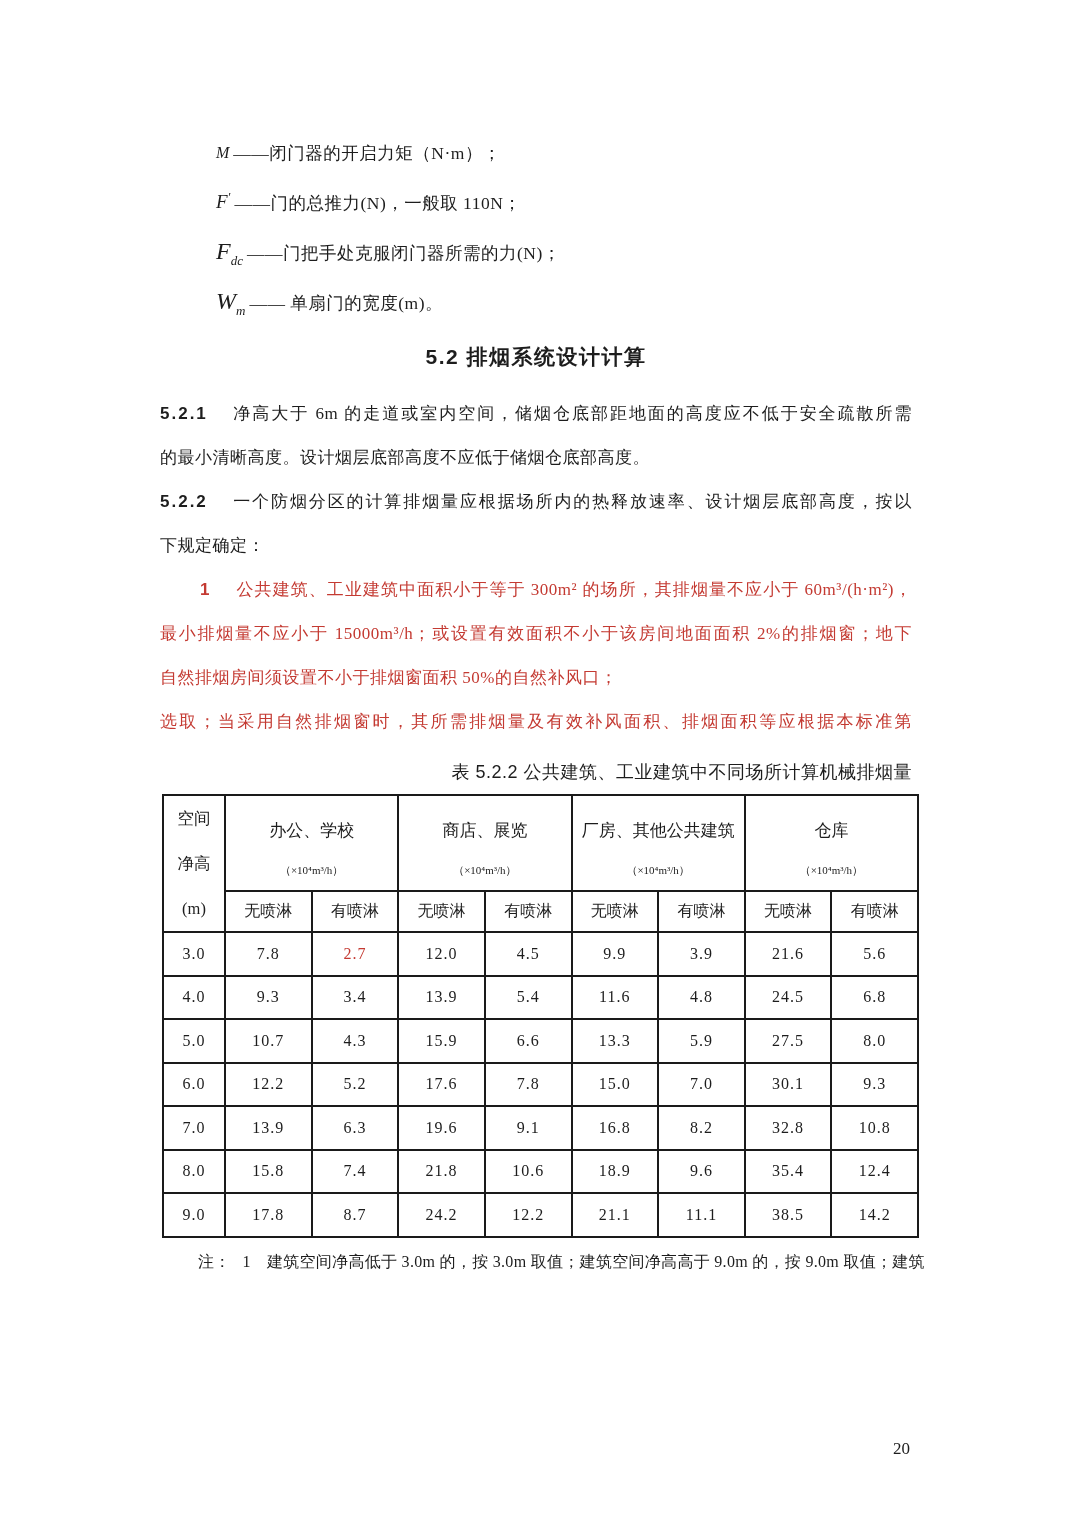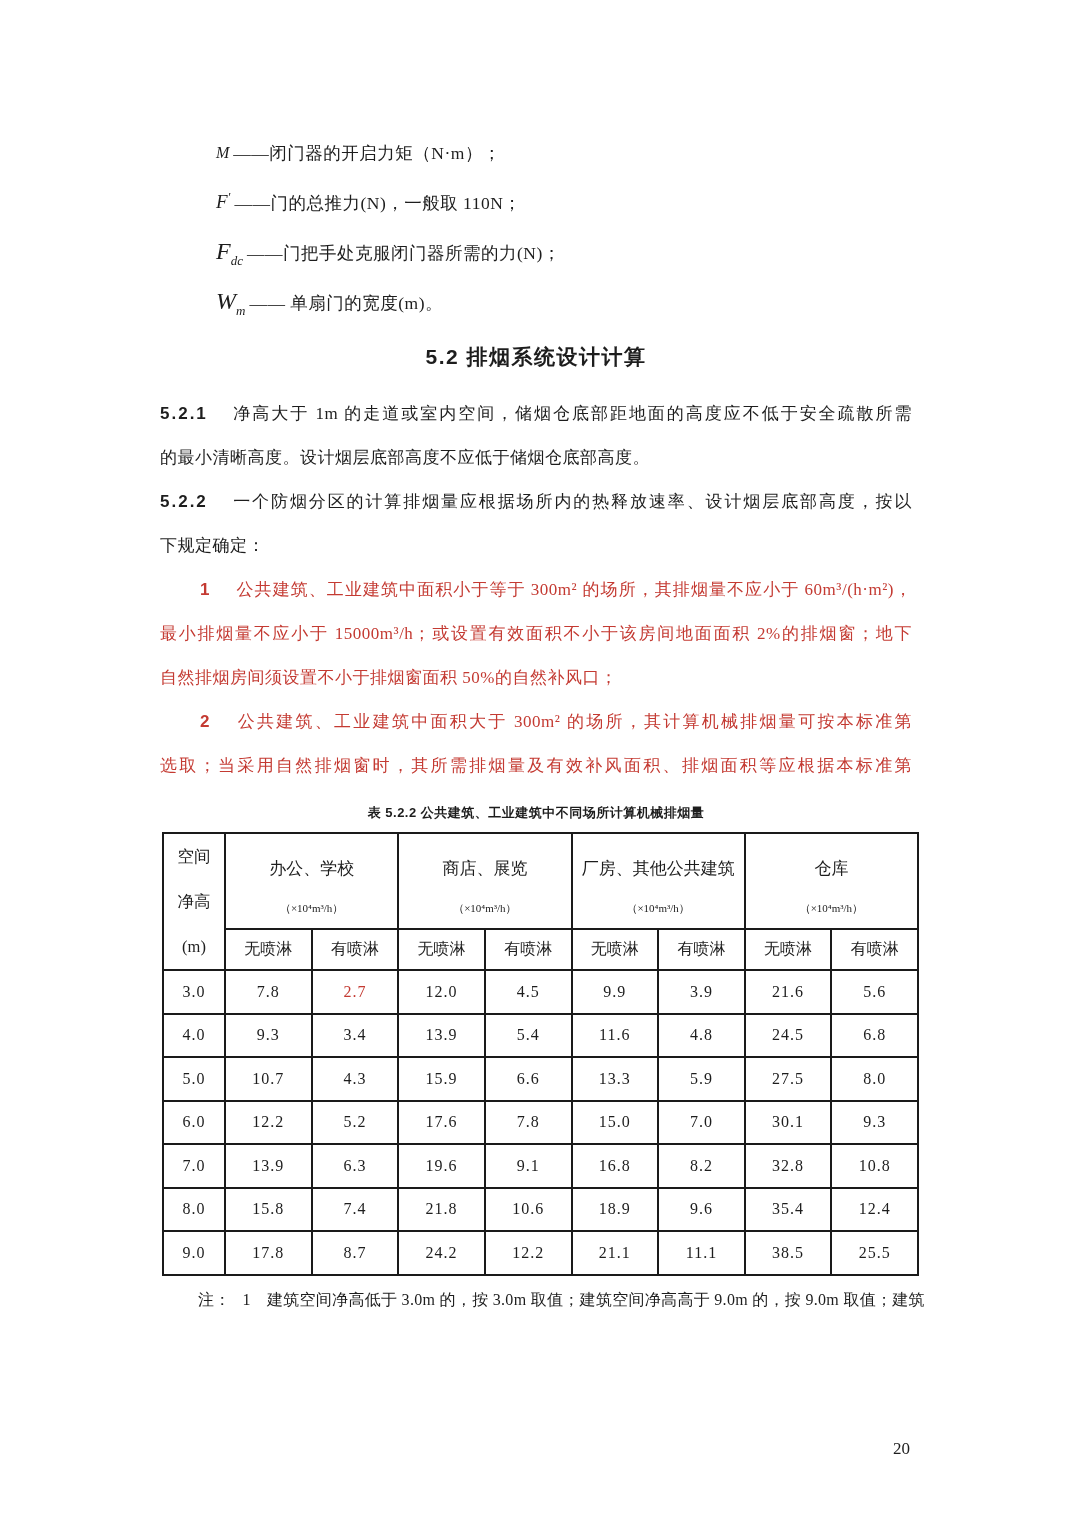--- a/index.html
+++ b/index.html
@@ -58,24 +58,24 @@
   .red-block .line { color: var(--red, #c43a32); }
   .item-num {
     font-family: "Liberation Sans", sans-serif;
     font-weight: bold;
     margin-left: 40px;
     margin-right: 26px;
   }
 
   
   .table-caption {
-    text-align: center;
-    font-family: "Liberation Sans", sans-serif;
-    font-weight: bold;
-    font-size: 13px;
+    text-align: right;
+    font-family: "Liberation Sans", sans-serif;
+    font-weight: normal;
+    font-size: 18px;
     margin: 16px 0 10px 0;
     letter-spacing: 0.5px;
   }
   table.smoke {
     border-collapse: collapse;
     table-layout: fixed;
     width: 757px;
     margin-left: 2px;
     border: 2px solid #14b8a6;
   }
@@ -131,37 +131,36 @@
     </div>
     <div class="def-row d3">
       <span class="def-sym"><span>W</span><sup></sup><sub>m</sub></span>
       <span class="def-text">—— 单扇门的宽度(m)。</span>
     </div>
   </section>
 
   <h2 class="section-heading">5.2 排烟系统设计计算</h2>
 
   <div class="para">
-    <div class="line"><span class="clause-num">5.2.1</span><span>净高大于 1m 的走道或室内空间，储烟仓底部距地面的高度应不低于安全疏散所需</span></div>
+    <div class="line"><span class="clause-num">5.2.1</span><span>净高大于 6m 的走道或室内空间，储烟仓底部距地面的高度应不低于安全疏散所需</span></div>
     <div class="line end">的最小清晰高度。设计烟层底部高度不应低于储烟仓底部高度。</div>
   </div>
 
   <div class="para">
     <div class="line"><span class="clause-num">5.2.2</span><span>一个防烟分区的计算排烟量应根据场所内的热释放速率、设计烟层底部高度，按以</span></div>
     <div class="line end">下规定确定：</div>
   </div>
 
   <div class="red-block">
     <div class="line"><span class="item-num">1</span><span>公共建筑、工业建筑中面积小于等于 300m² 的场所，其排烟量不应小于 60m³/(h·m²)，</span></div>
     <div class="line">最小排烟量不应小于 15000m³/h；或设置有效面积不小于该房间地面面积 2%的排烟窗；地下</div>
     <div class="line end">自然排烟房间须设置不小于排烟窗面积 50%的自然补风口；</div>
   </div>
 
   <div class="red-block">
-    <div class="line"><span class="item-num">2</span><span>公共建筑、工业建筑中面积大于 300m² 的场所，其计算机械排烟量可按本标准第</span></div>
     <div class="line">选取；当采用自然排烟窗时，其所需排烟量及有效补风面积、排烟面积等应根据本标准第</div>
   </div>
 
   <div class="table-caption">表 5.2.2 公共建筑、工业建筑中不同场所计算机械排烟量</div>
 
   <table class="smoke">
     <colgroup>
       <col style="width:62px">
       <col>
         <col>
@@ -276,21 +275,21 @@
         </tr>
         <tr>
           <td>9.0</td>
           <td>17.8</td>
           <td>8.7</td>
           <td>24.2</td>
           <td>12.2</td>
           <td>21.1</td>
           <td>11.1</td>
           <td>38.5</td>
-          <td>25.5</td>
+          <td>14.2</td>
         </tr>
       </tbody>
   </table>
 
   <div class="note"><span>注：</span><span class="note-num">1</span><span>建筑空间净高低于 3.0m 的，按 3.0m 取值；建筑空间净高高于 9.0m 的，按 9.0m 取值；建筑</span></div>
 
   <div class="page-number">20</div>
 
 </div>
 

